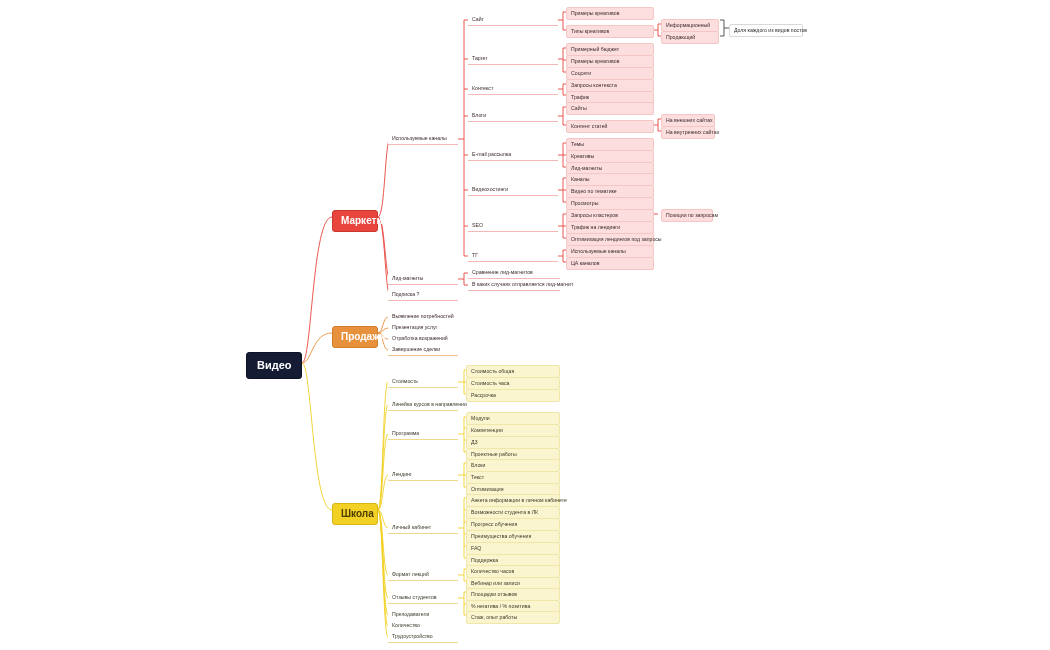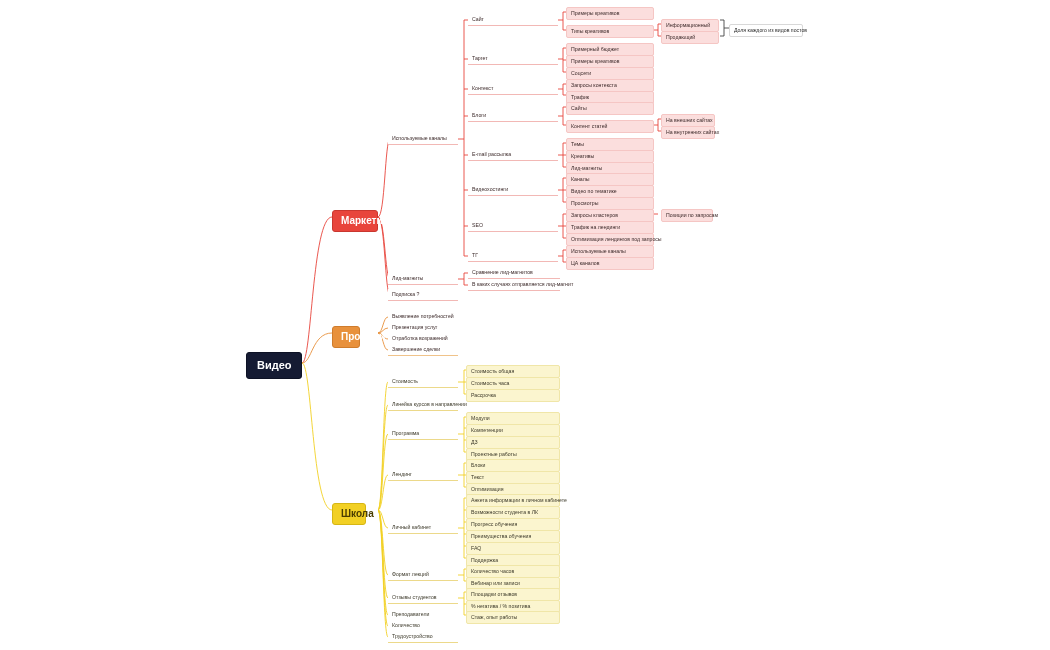--- a/index.html
+++ b/index.html
@@ -212,22 +212,22 @@
       <path d="M464 592 L464 615" stroke="#f2d024"></path>
       <path d="M464 592 L468 592" stroke="#f2d024"></path>
       <path d="M464 604 L468 604" stroke="#f2d024"></path>
       <path d="M464 615 L468 615" stroke="#f2d024"></path>
     </g>
   </svg>
 
   <div class="node n-root" style="left:246px; top:352px; width:56px;" data-interactable="true">Видео</div>
 
   <div class="node n-l1 marketing" style="left:332px; top:210px; width:46px;" data-interactable="true">Маркетинг</div>
-  <div class="node n-l1 sales" style="left:332px; top:326px; width:28px;" data-interactable="true">Продажи</div>
-  <div class="node n-l1 school" style="left:332px; top:503px; width:34px;" data-interactable="true">Школа</div>
+  <div class="node n-l1 sales" style="left:332px; top:326px; width:46px;" data-interactable="true">Продажи</div>
+  <div class="node n-l1 school" style="left:332px; top:503px; width:46px;" data-interactable="true">Школа</div>
 
   <div class="node n-box red-line" style="left:388px; top:133px; width:70px;" data-interactable="true">Используемые каналы</div>
   <div class="node n-box red-line" style="left:388px; top:273px; width:70px;" data-interactable="true">Лид-магниты</div>
   <div class="node n-box red-line" style="left:388px; top:289px; width:70px;" data-interactable="true">Подписка ?</div>
 
   <div class="node n-box red-line" style="left:468px; top:14px; width:90px;" data-interactable="true">Сайт</div>
   <div class="node n-box red-line" style="left:468px; top:53px; width:90px;" data-interactable="true">Таргет</div>
   <div class="node n-box red-line" style="left:468px; top:83px; width:90px;" data-interactable="true">Контекст</div>
   <div class="node n-box red-line" style="left:468px; top:110px; width:90px;" data-interactable="true">Блоги</div>
   <div class="node n-box red-line" style="left:468px; top:149px; width:90px;" data-interactable="true">E-mail рассылка</div>

